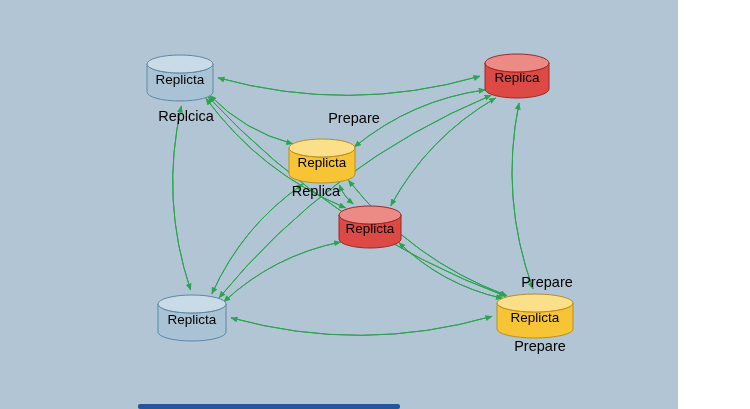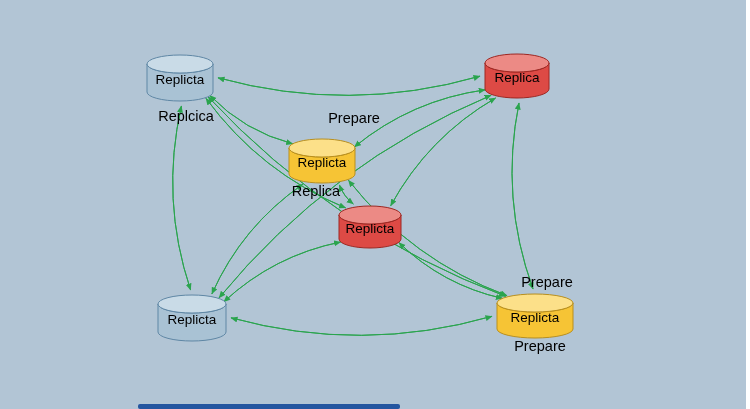--- a/index.html
+++ b/index.html
@@ -2,21 +2,21 @@
 <html><head>
 <meta charset="utf-8">
 <style>
   html, body { margin: 0; padding: 0; }
   body {
     width: 750px; height: 409px; overflow: hidden;
     font-family: "Liberation Sans", sans-serif;
   }
   #stage {
     position: relative;
-    width: 746px; height: 409px;
+    width: 678px; height: 409px;
     background: #b2c5d5;
   }
   #diagram-svg { position: absolute; left: 0; top: 0; }
   text { font-family: "Liberation Sans", sans-serif; }
 </style>
 </head>
 <body>
 
 <div id="stage" style="background: rgb(178, 197, 213);">
   <svg id="diagram-svg" width="750" height="409" viewBox="0 0 750 409">

